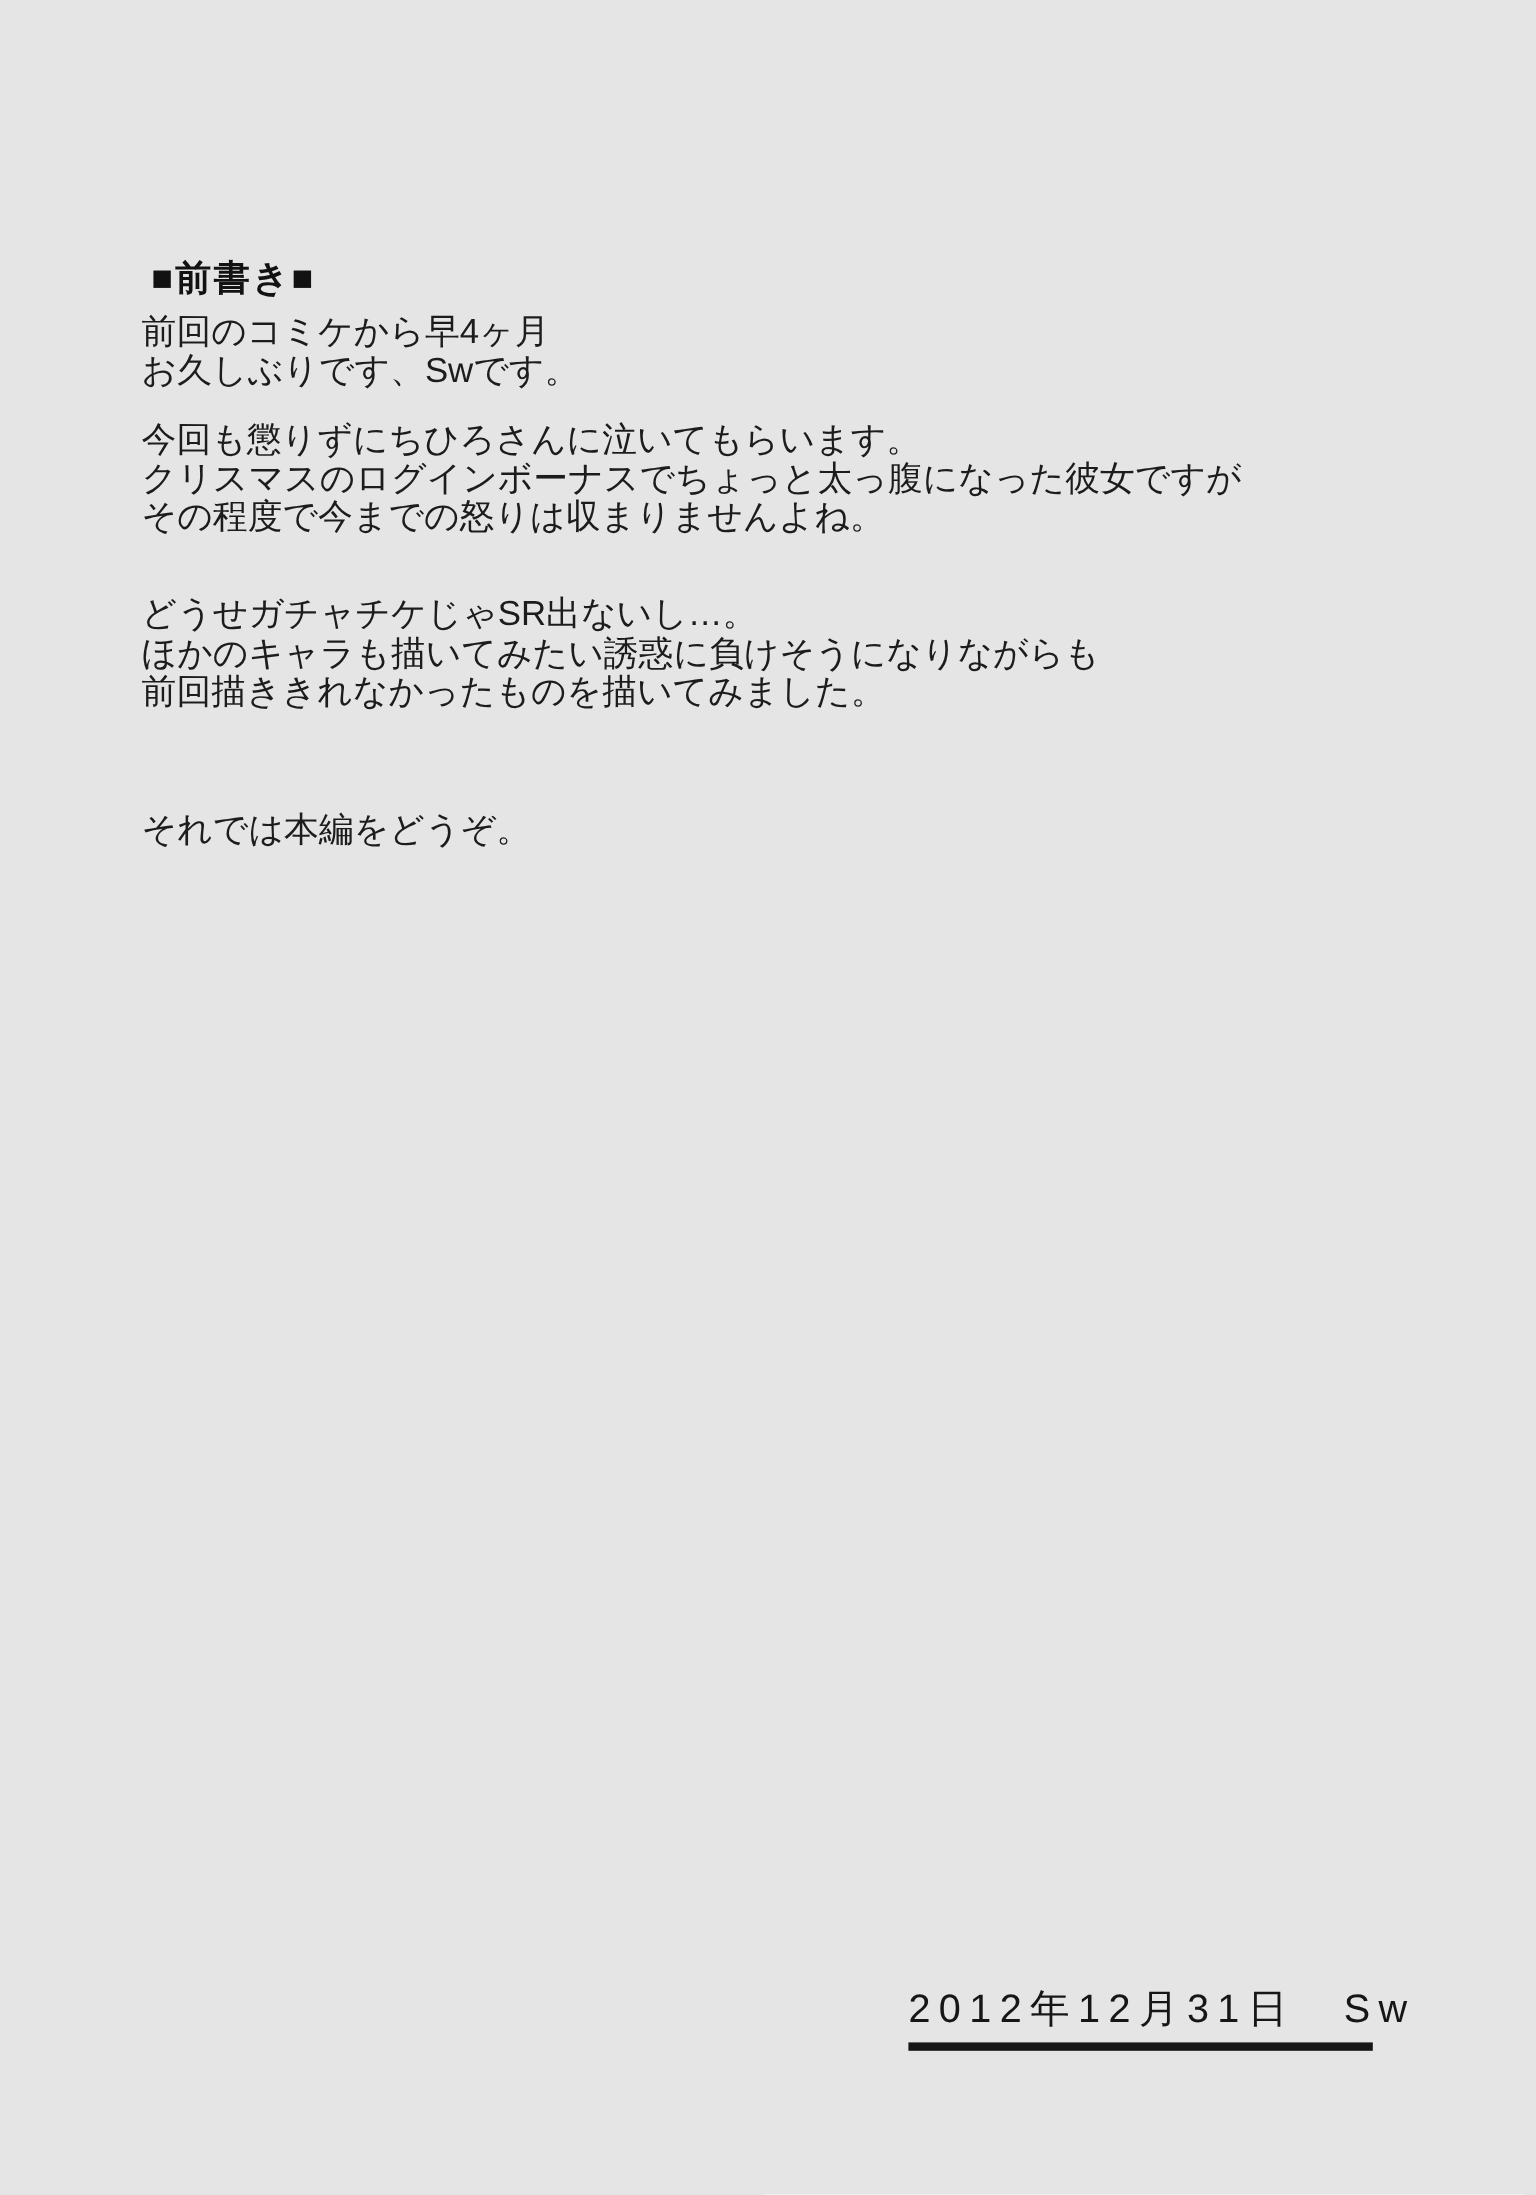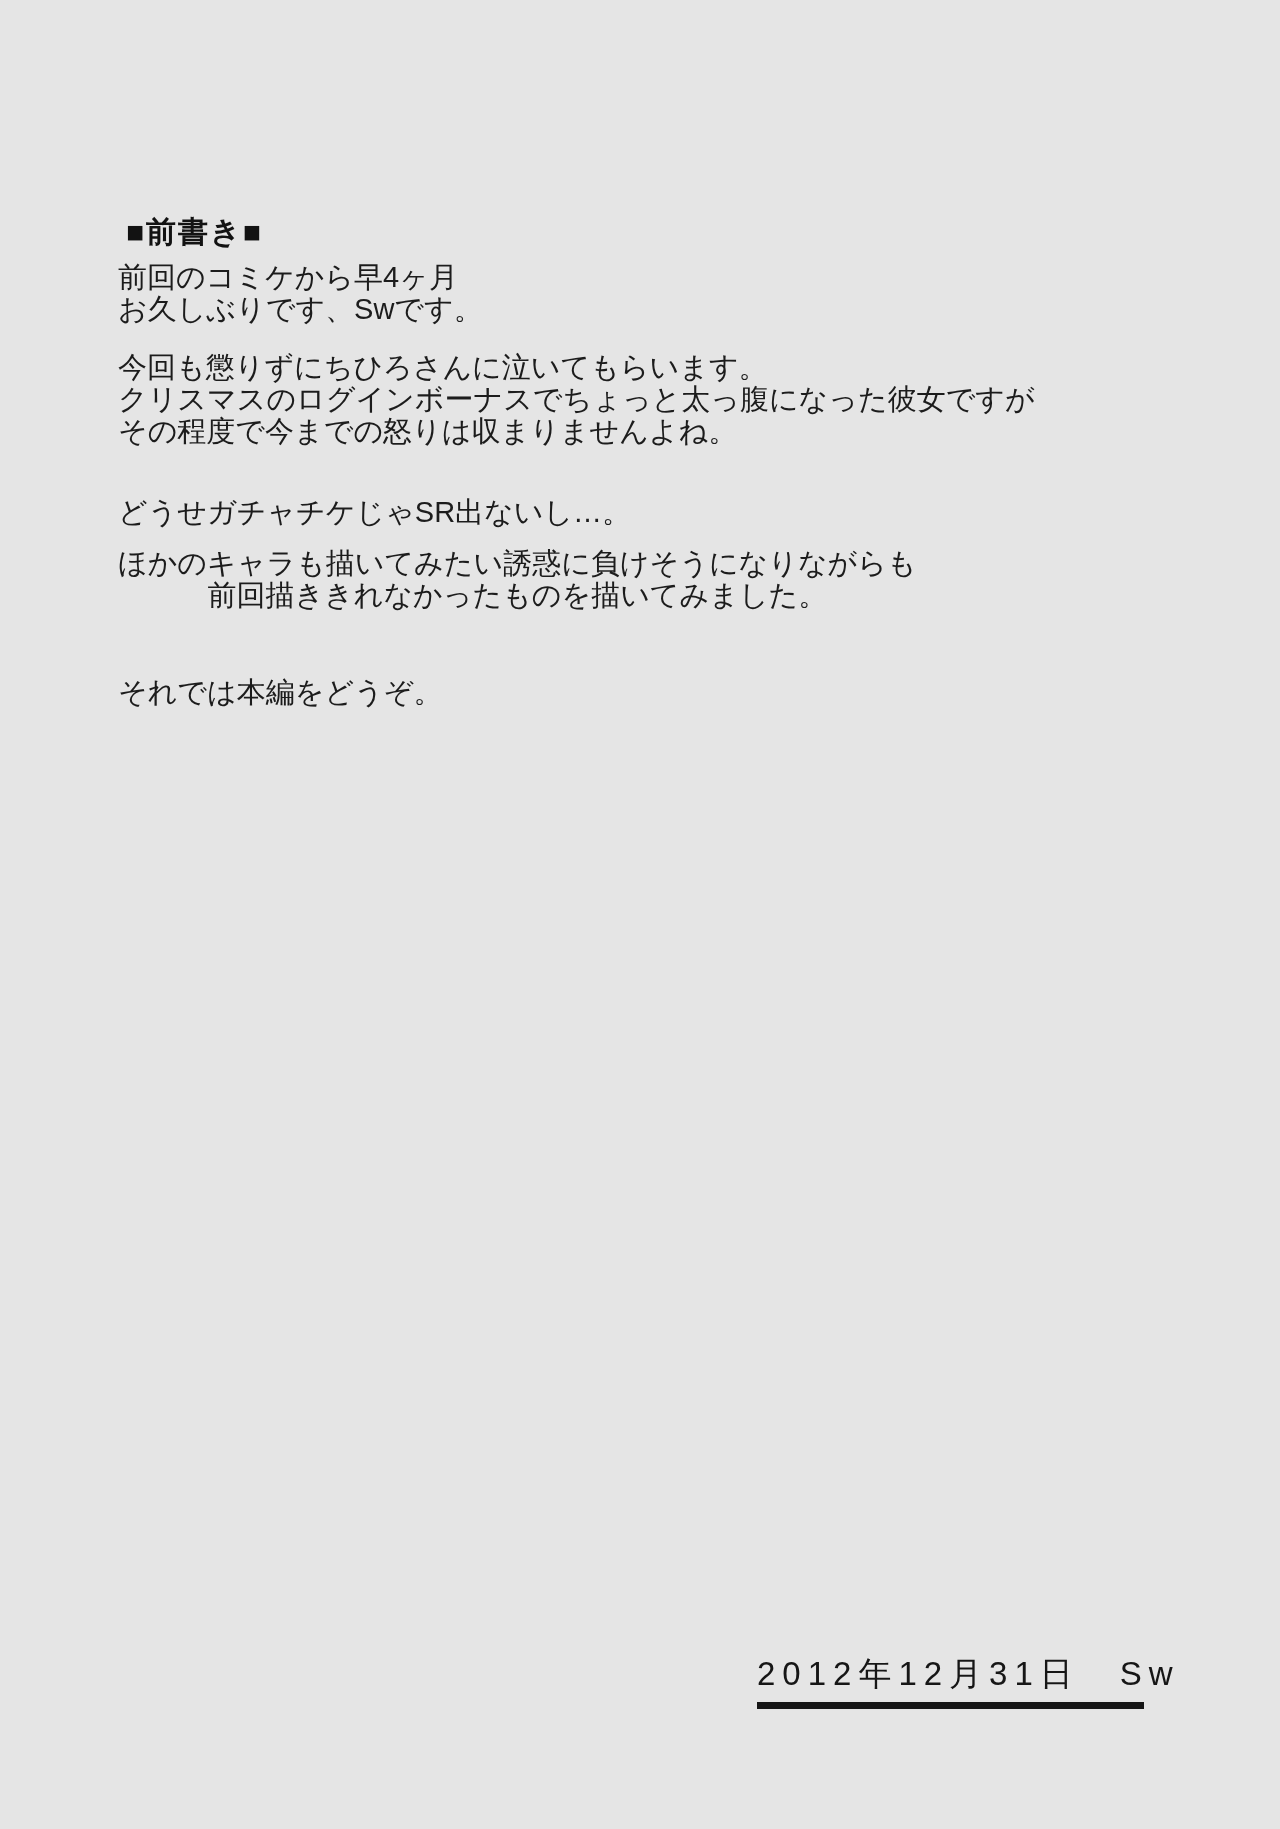--- a/index.html
+++ b/index.html
@@ -33,21 +33,21 @@
     margin: 0;
     font-size: 29px;
     line-height: 32px;
     font-weight: 400;
     color: #1c1c1c;
     white-space: nowrap;
   }
   .p1 { top: 261px; }
   .p2 { top: 351px; }
   .p3 { top: 471px; margin-top: 25px; }
-  .p4 { top: 547px; text-align: center; }
+  .p4 { top: 529px; }
   .p5 { top: 609px; }
   .p6 { top: 676px; }
   .footer {
     position: absolute;
     left: 757px;
     top: 1652px;
     width: 387px;
     text-align: center;
   }
   .date-text {

